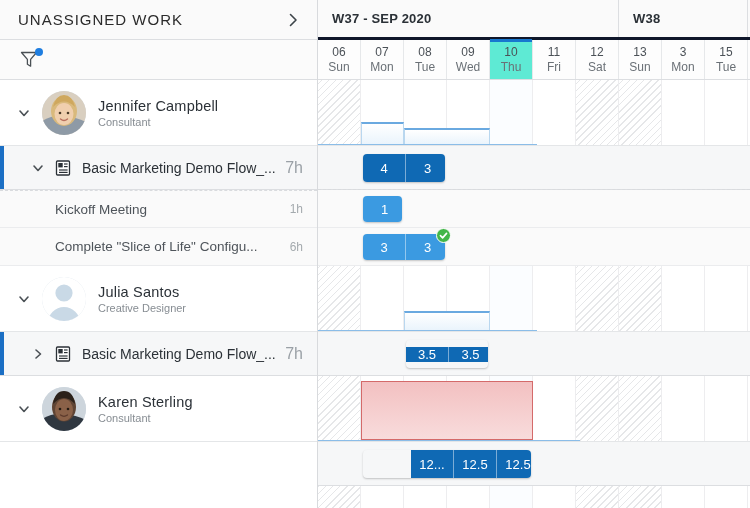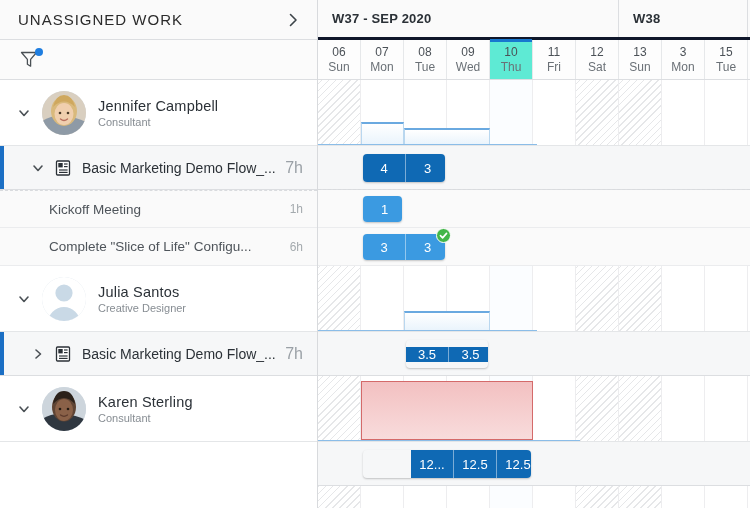--- a/index.html
+++ b/index.html
@@ -75,21 +75,21 @@
   .row.project::before {
     content: "";
     position: absolute;
     left: 0; top: 0; bottom: 0;
     width: 4px;
     background: #1b6fc4;
   }
   .row.task {
     height: 38px;
     background: #fafafa;
-    padding-left: 10px;
+    padding-left: 16px;
     border-bottom: 1px solid #ebecee;
   }
   .row.task.dashed-top { border-top: 1px dashed #d9dbde; }
 
   .caret {
     width: 28px; height: 28px;
     display: flex; align-items: center; justify-content: center;
     color: #4a5055;
     flex: 0 0 28px;
   }

